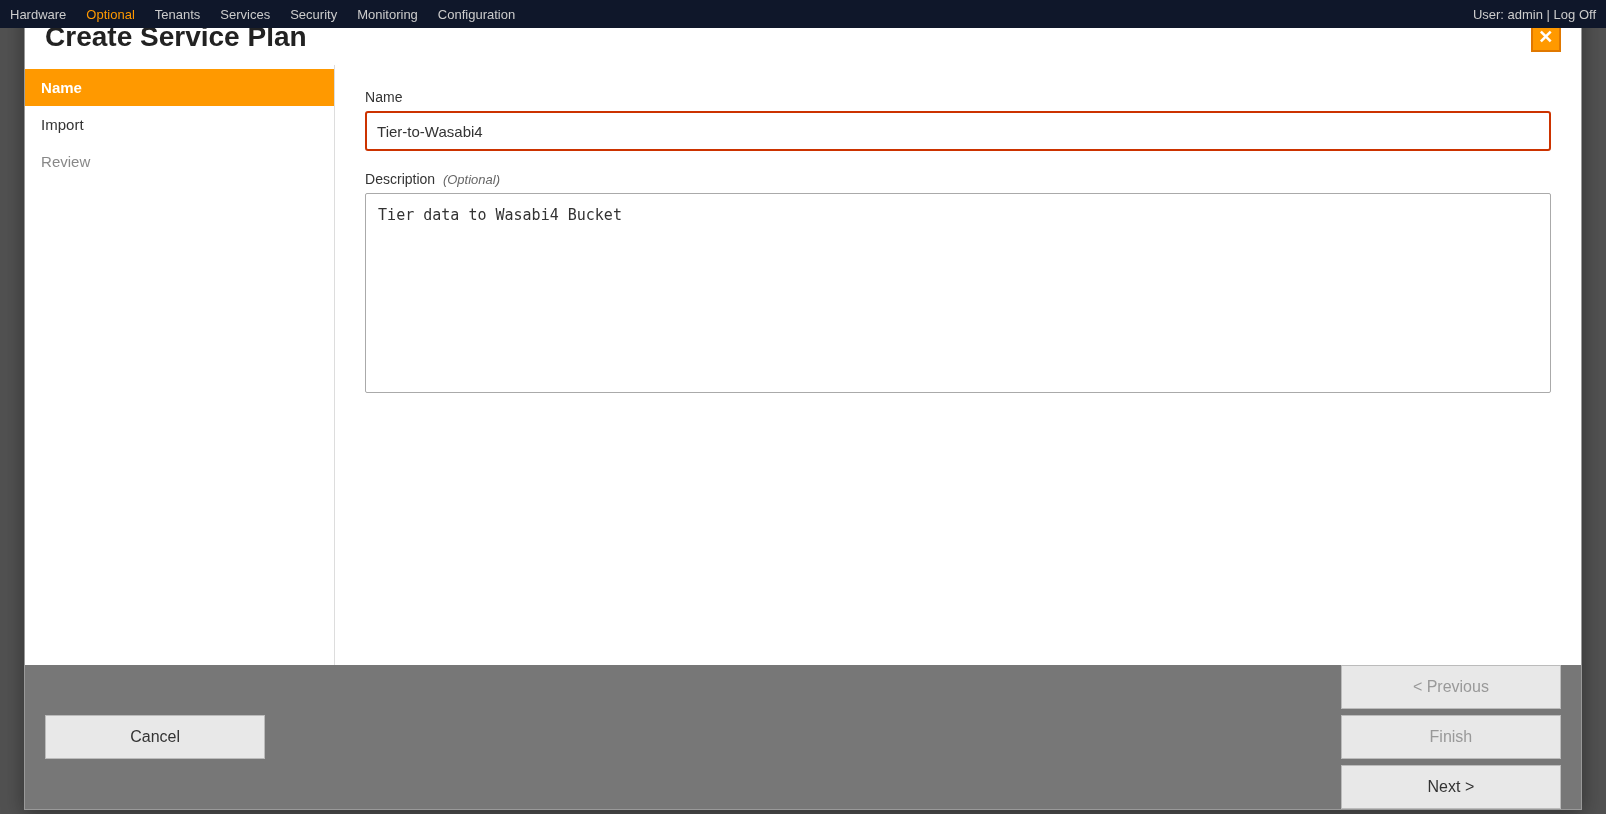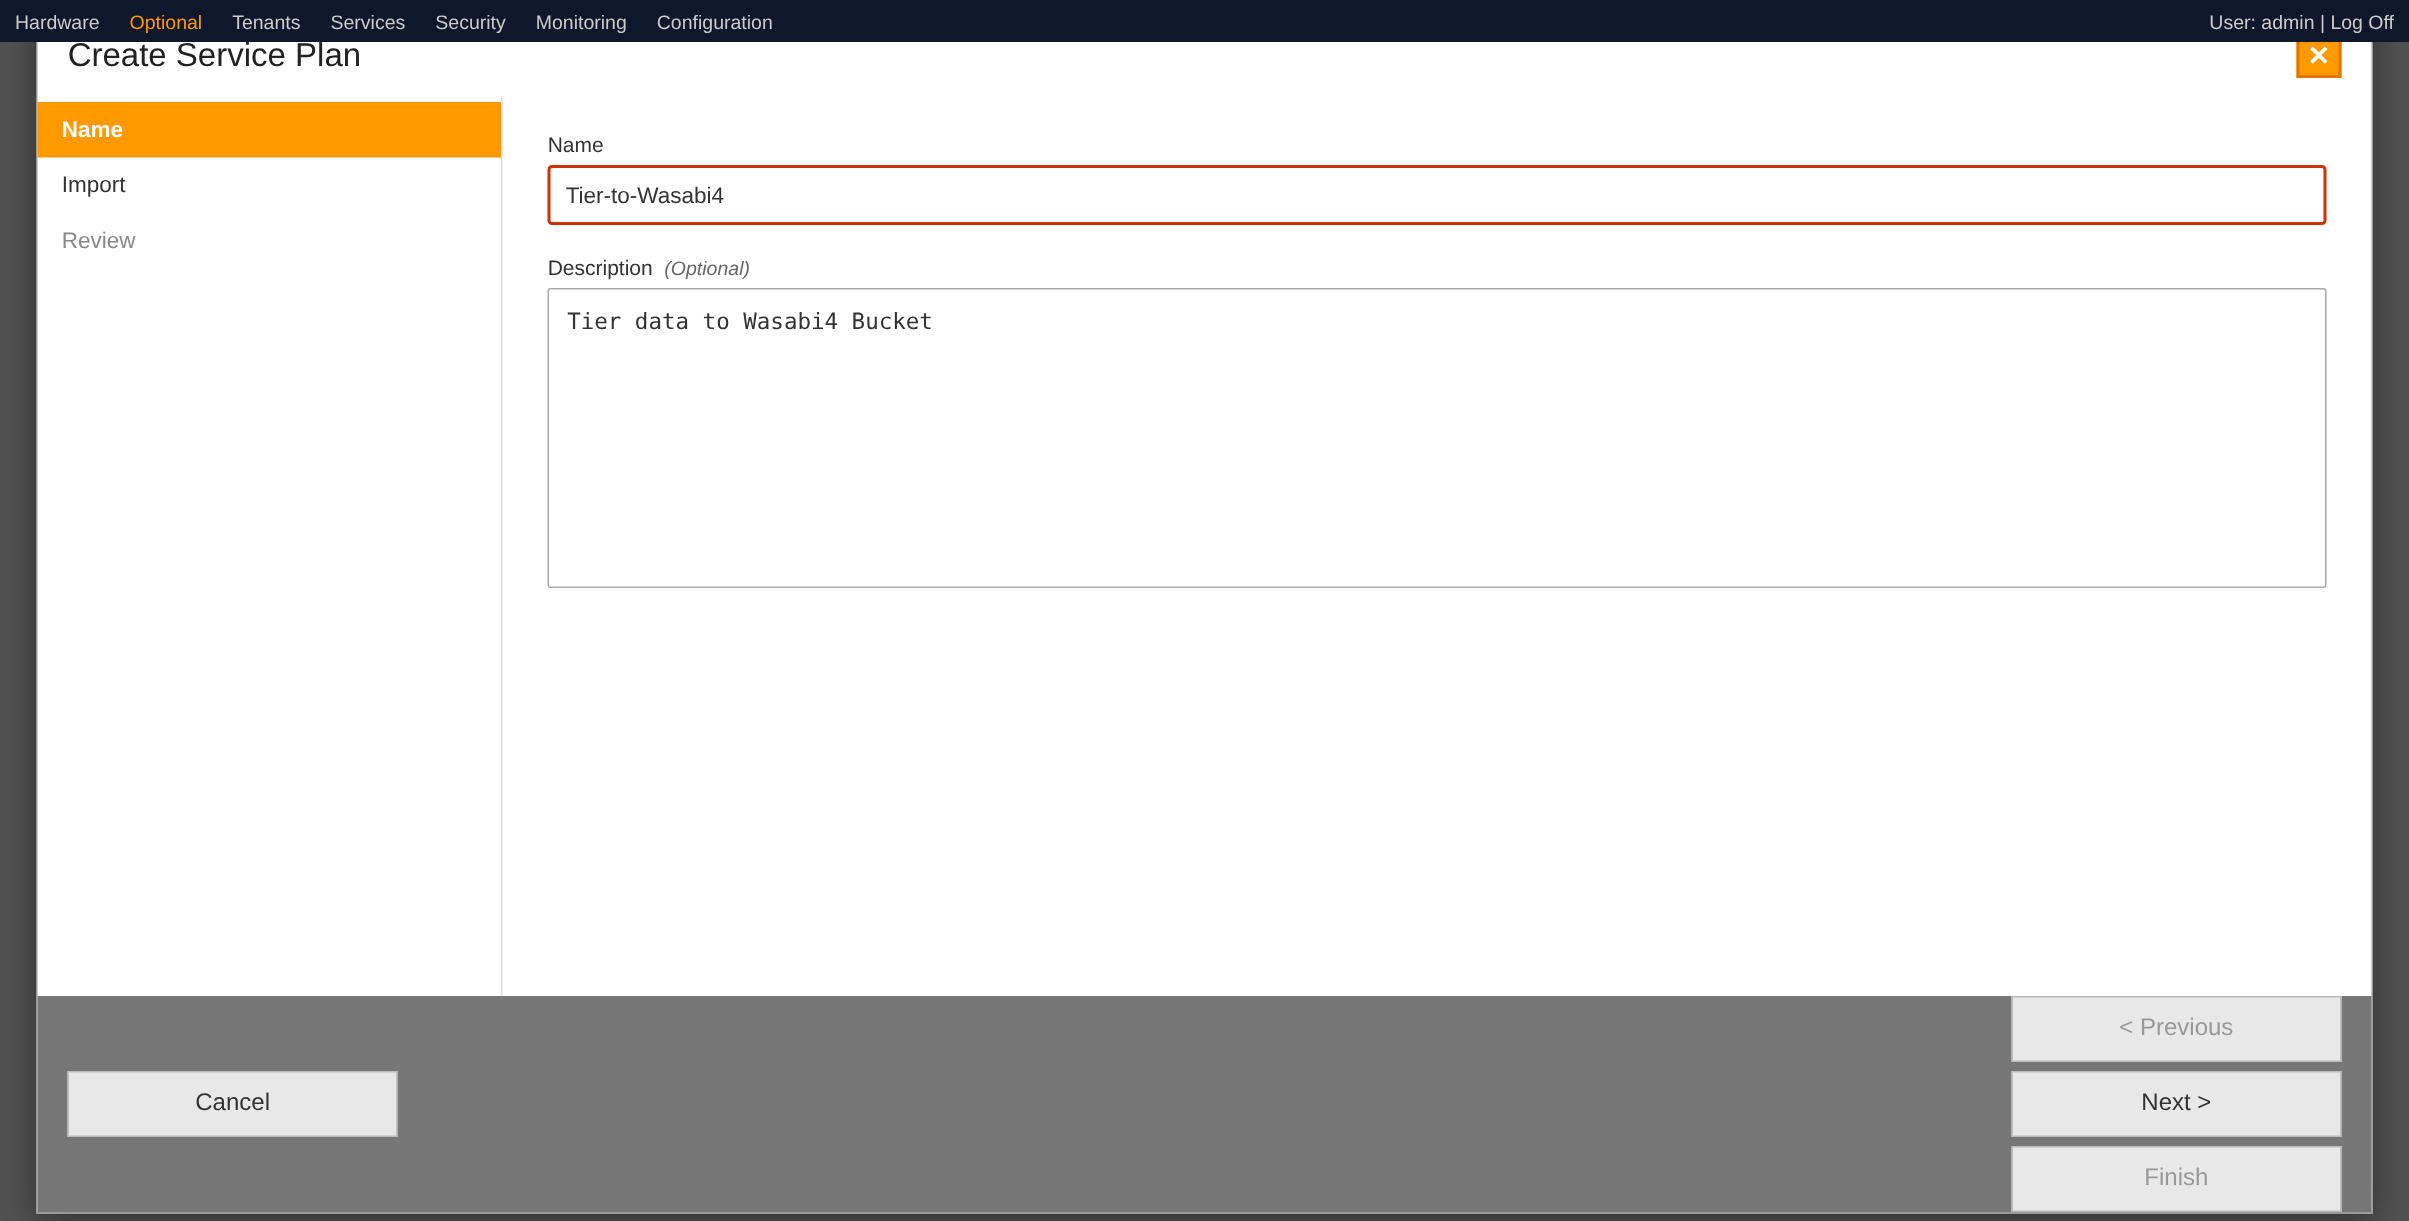--- a/index.html
+++ b/index.html
@@ -57,22 +57,22 @@
 
     .dialog-header {
       display: flex;
       align-items: center;
       justify-content: space-between;
       padding: 16px 20px 12px 20px;
       border-bottom: none;
     }
 
     .dialog-title {
-      font-size: 22px;
-      font-weight: normal;
+      font-size: 28px;
+      font-weight: bold;
       color: #222;
     }
 
     .close-btn {
       width: 30px;
       height: 30px;
       background: #f90;
       border: 2px solid #e07800;
       color: #fff;
       font-size: 18px;
@@ -228,19 +228,19 @@
         <textarea class="desc-textarea" style="">Tier data to Wasabi4 Bucket</textarea>
       </div>
     </div>
 
     <div class="dialog-footer">
       <div class="footer-left">
         <button class="footer-btn">Cancel</button>
       </div>
       <div class="footer-right">
         <button class="footer-btn disabled">&lt; Previous</button>
+        <button class="footer-btn disabled">Finish</button>
         <button class="footer-btn">Next &gt;</button>
-        <button class="footer-btn disabled">Finish</button>
       </div>
     </div>
 
   </div>
 </div>
 
 </body></html>

